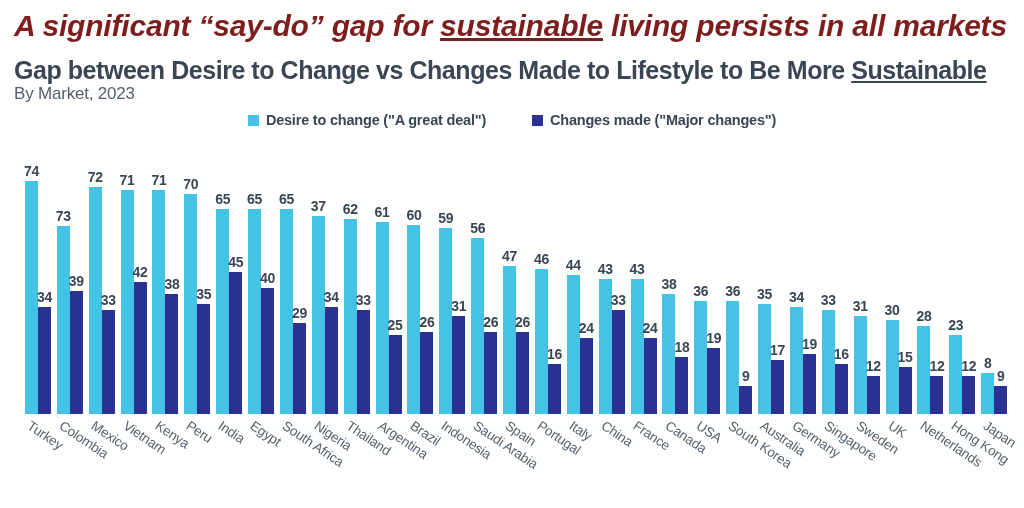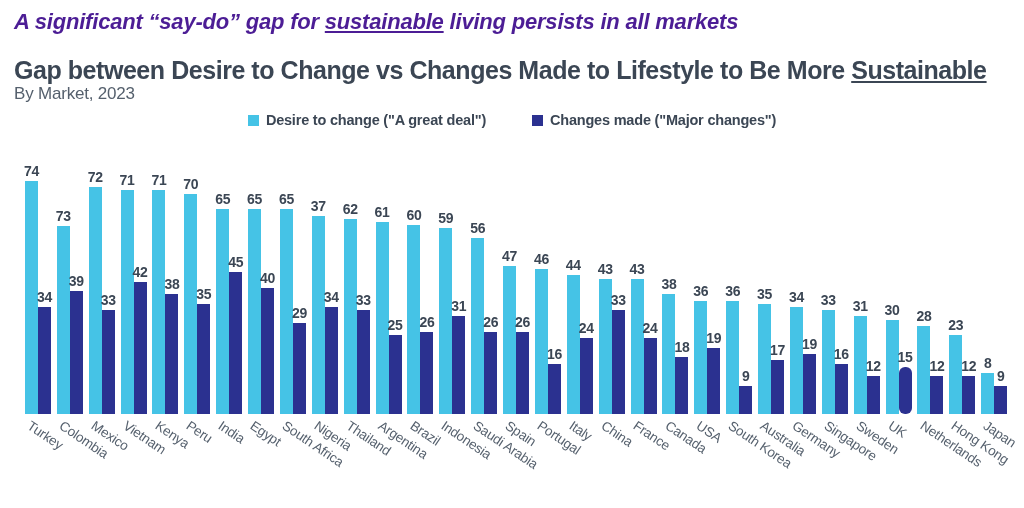--- a/index.html
+++ b/index.html
@@ -20,24 +20,24 @@
     position: relative;
     box-sizing: border-box;
   }
 
   
   .title {
     position: absolute;
     left: 14px;
     top: 9px;
     width: 1000px;
-    font-size: 22px;
+    font-size: 30px;
     font-weight: bold;
     font-style: italic;
-    color: #4c1d95;
+    color: #7f1d1d;
     letter-spacing: -0.2px;
     white-space: nowrap;
   }
   .title .u { text-decoration: underline; text-underline-offset: 2px; }
 
   .subtitle {
     position: absolute;
     left: 14px;
     top: 56px;
     width: 1010px;
@@ -403,21 +403,21 @@
             <span class="val">31</span>
           </div>
           <div class="bar dark" style="height: 37.8px;">
             <span class="val">12</span>
           </div>
         </div>
         <div class="group">
           <div class="bar light" style="height: 94.5px; text-decoration: underline;">
             <span class="val">30</span>
           </div>
-          <div class="bar dark" style="height: 47.25px; border-radius: 6px;">
+          <div class="bar dark" style="height: 47.25px;">
             <span class="val">15</span>
           </div>
         </div>
         <div class="group">
           <div class="bar light" style="height: 88.2px;">
             <span class="val">28</span>
           </div>
           <div class="bar dark" style="height: 37.8px;">
             <span class="val">12</span>
           </div>

